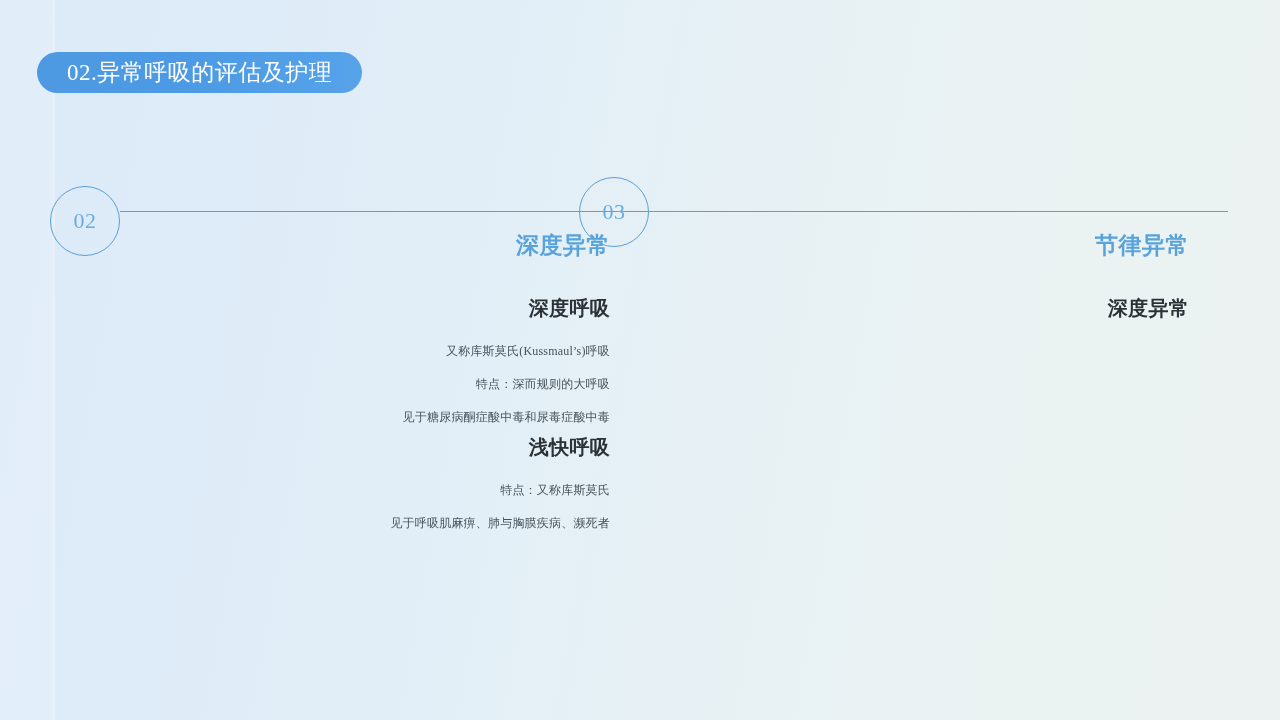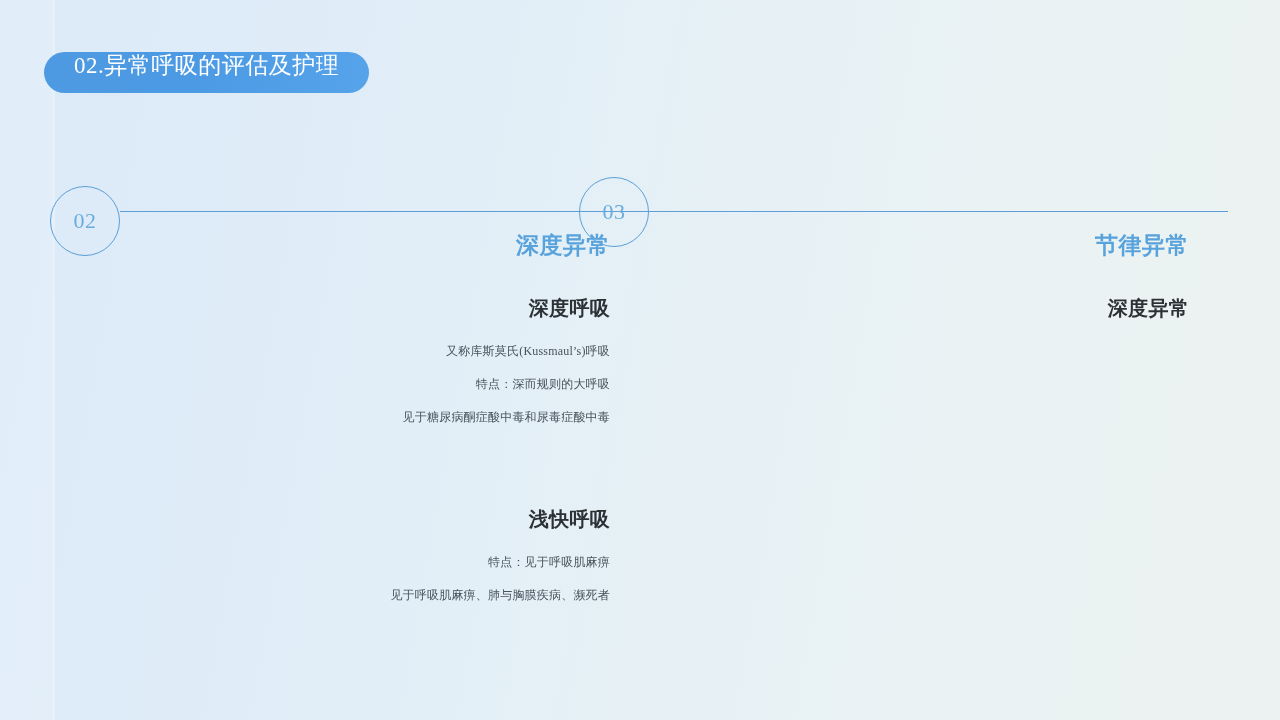--- a/index.html
+++ b/index.html
@@ -47,28 +47,28 @@
     bottom: 0;
     left: 52px;
     width: 3px;
     background: rgba(255, 255, 255, 0.30);
     pointer-events: none;
   }
 
   
   .section-badge {
     position: absolute;
-    left: 44px;
+    left: 37px;
     top: 52px;
     height: 41px;
     padding: 2px 30px;
     border-radius: 21px;
     background: linear-gradient(95deg, #4e9ae2 0%, #4c9ae4 45%, #56a3ea 100%);
     display: flex;
-    align-items: flex-start;
+    align-items: center;
     justify-content: center;
     box-sizing: border-box;
   }
   .section-badge-text {
     color: #ffffff;
     font-size: 23px;
     letter-spacing: 0.5px;
     line-height: 1;
     white-space: nowrap;
     font-family: "Liberation Serif", "DejaVu Serif", serif;
@@ -117,21 +117,21 @@
   .col-title {
     color: #59a3dd;
     font-size: 23px;
     line-height: 1.25;
     margin: 0 0 34px 0;
     letter-spacing: 0.5px;
     font-family: "Liberation Serif", "DejaVu Serif", serif;
   }
 
   .block { margin-bottom: 0; }
-  .block + .block { margin-top: 72px; }
+  .block + .block { }
 
   .block-title {
     color: #2b3135;
     font-size: 20px;
     line-height: 1.3;
     margin: 0 0 14px 0;
     letter-spacing: 0.3px;
     font-family: "Liberation Serif", "DejaVu Serif", serif;
   }
 
@@ -184,21 +184,21 @@
       <ul class="block-lines">
         <li>又称库斯莫氏(Kussmaul’s)呼吸</li>
         <li>特点：深而规则的大呼吸</li>
         <li>见于糖尿病酮症酸中毒和尿毒症酸中毒</li>
       </ul>
     </div>
 
     <div class="block">
       <h3 class="block-title">浅快呼吸</h3>
       <ul class="block-lines">
-        <li>特点：见于呼吸肌麻痹</li>
+        <li>特点：又称库斯莫氏</li>
         <li>见于呼吸肌麻痹、肺与胸膜疾病、濒死者</li>
       </ul>
     </div>
   </div>
 
   <div class="column right">
     <h2 class="col-title">节律异常</h2>
 
     <div class="block">
       <h3 class="block-title">深度异常</h3>

